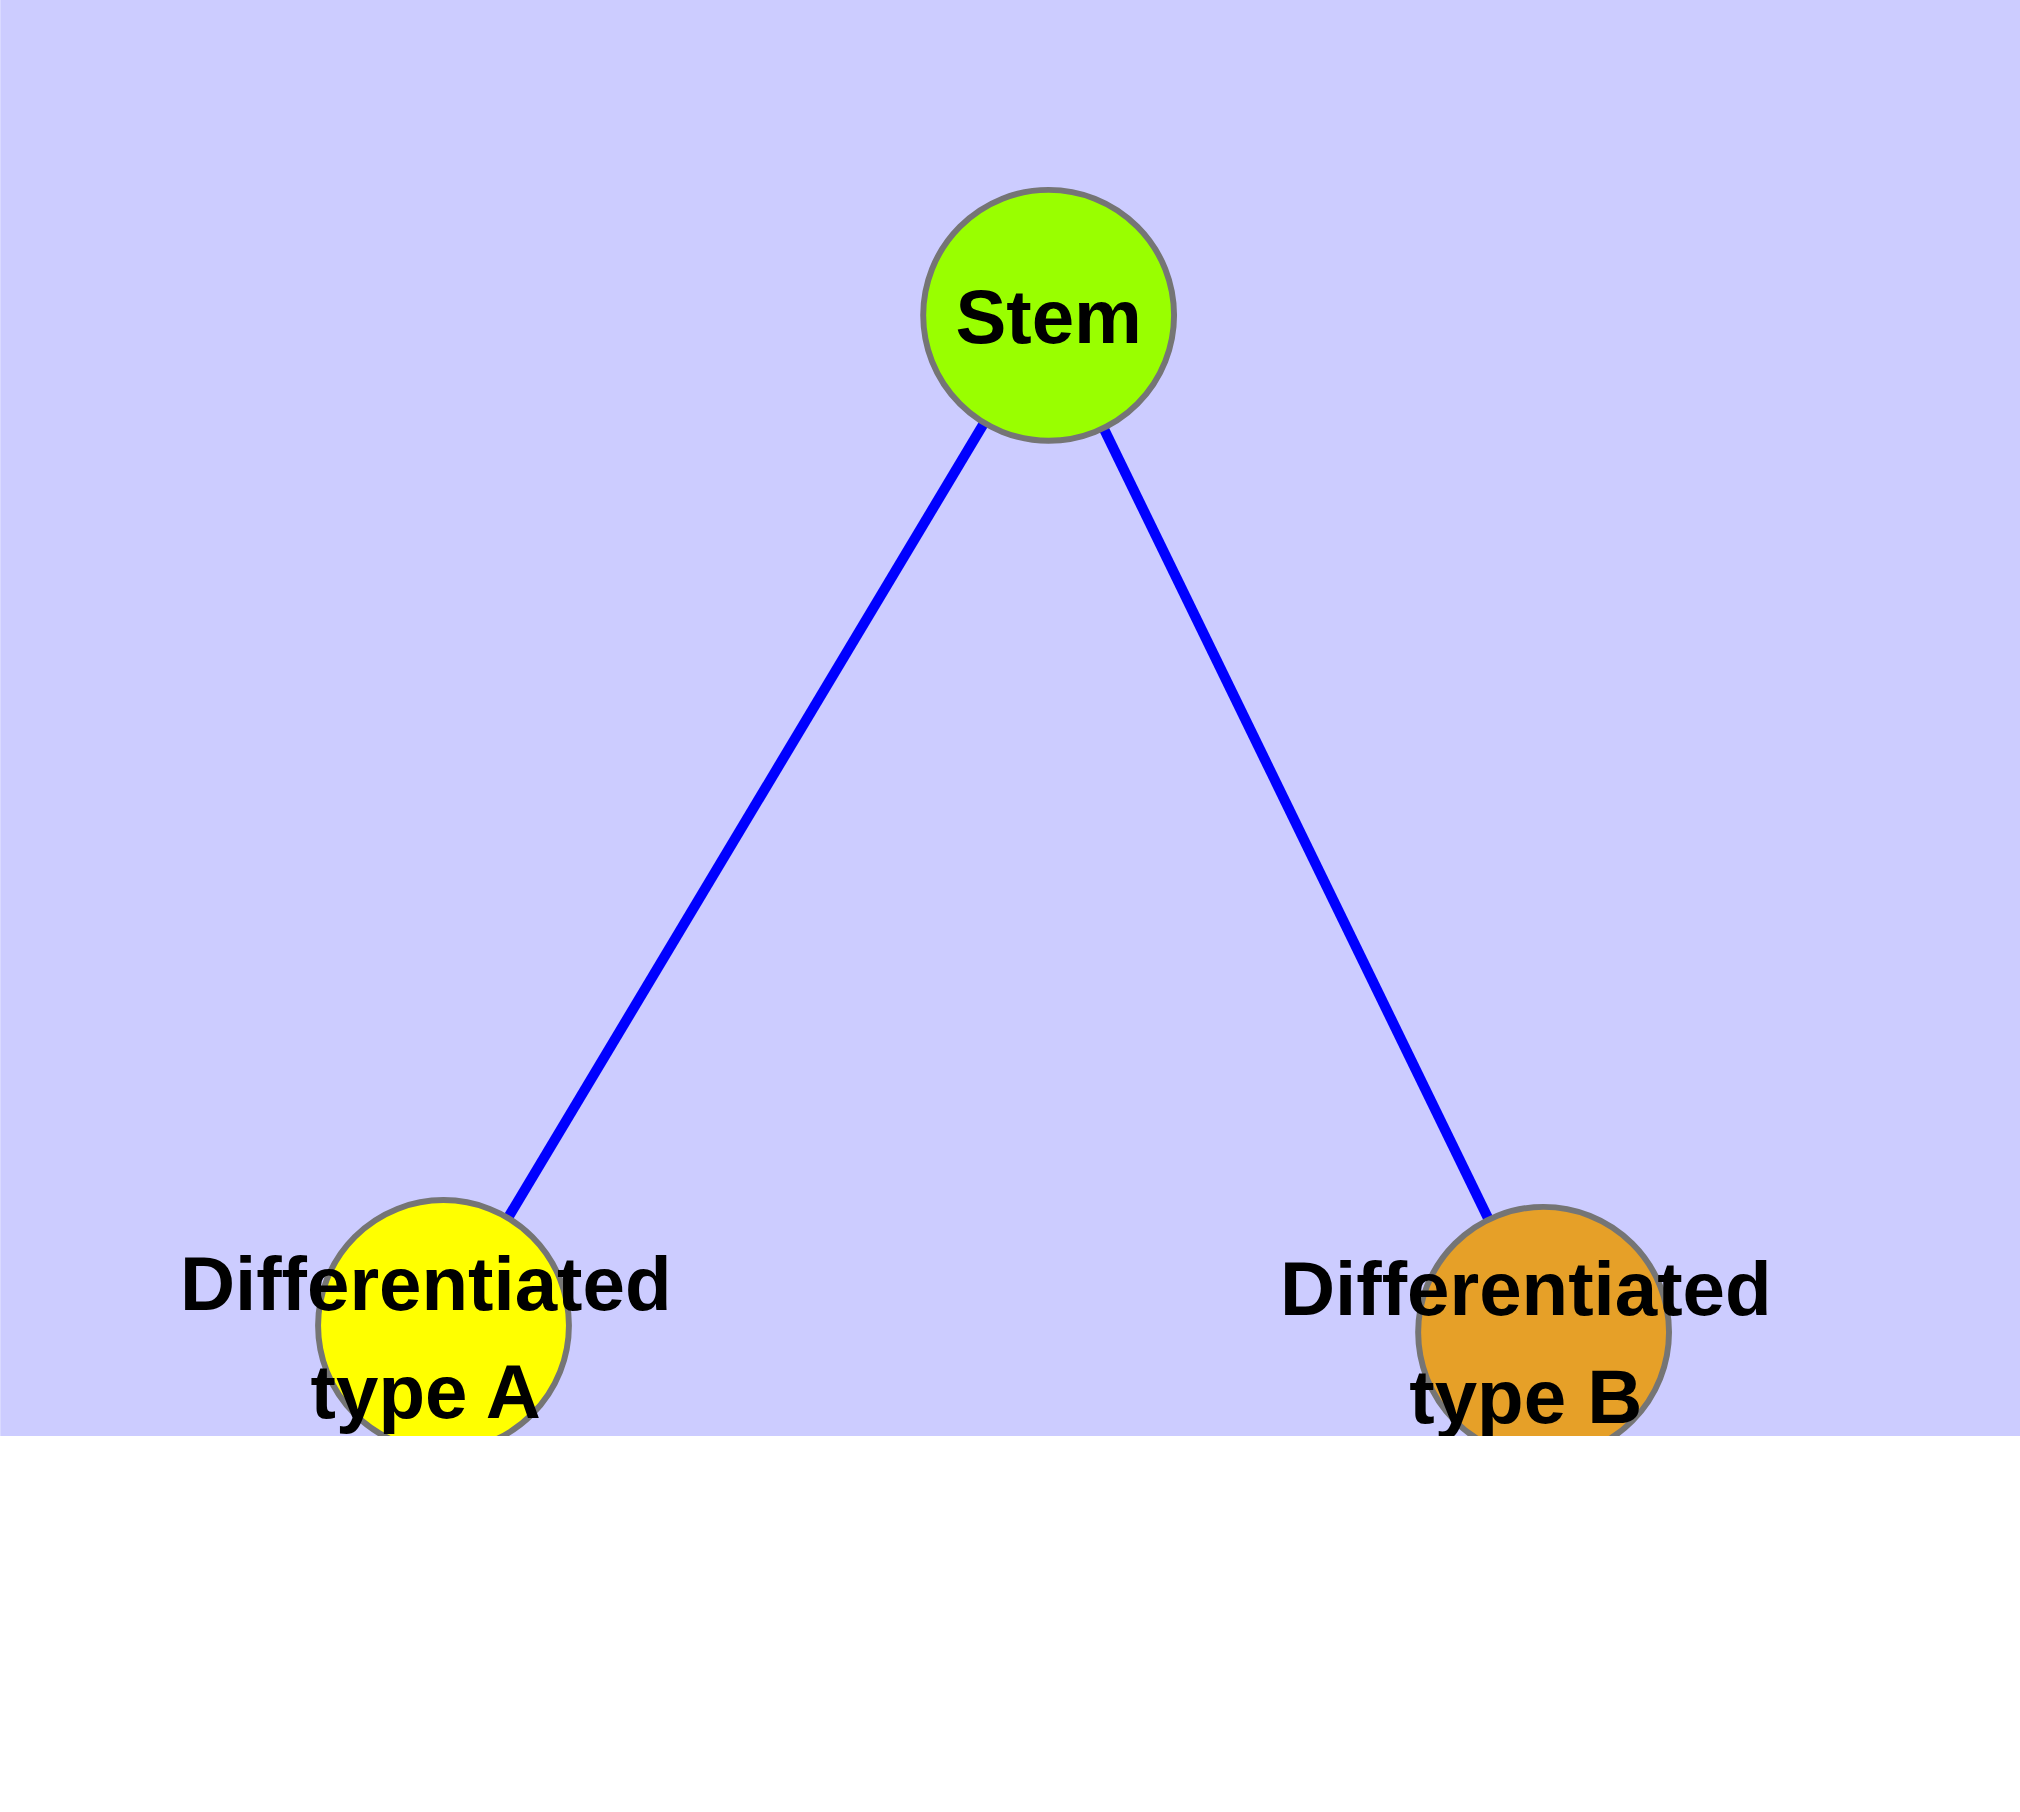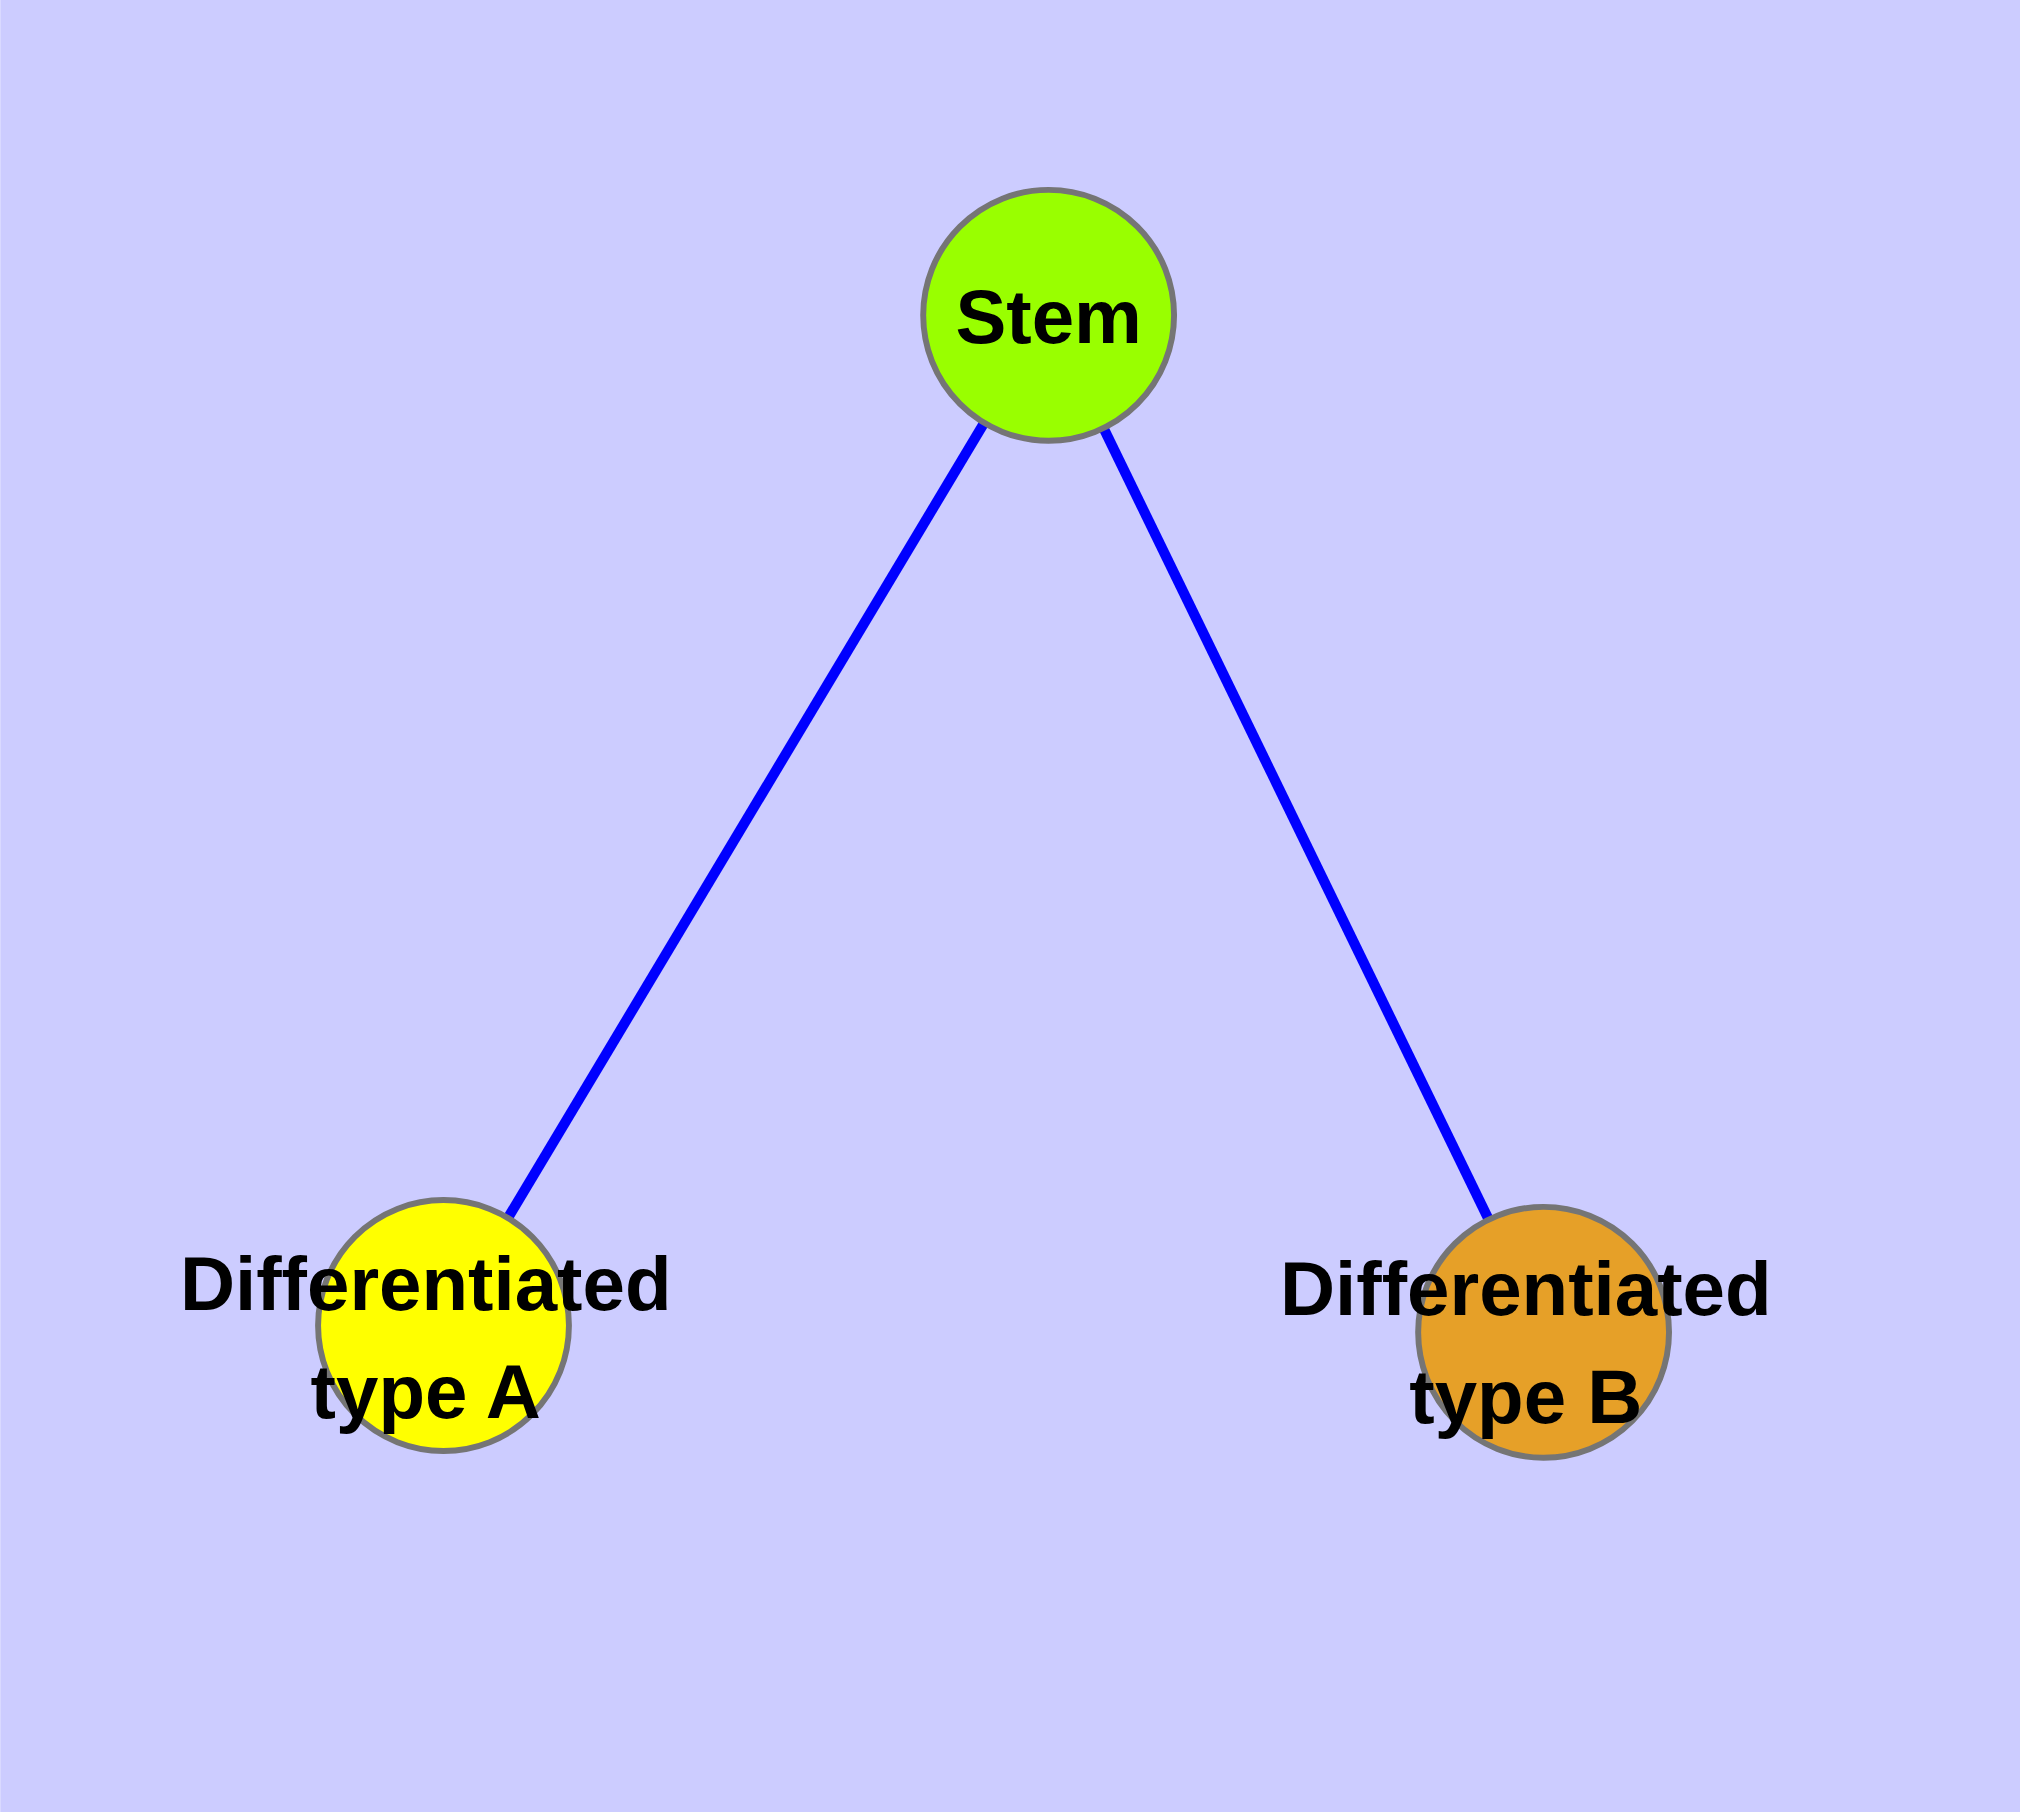--- a/index.html
+++ b/index.html
@@ -2,21 +2,21 @@
 <html style="font-size:13.6px"><head>
 <meta charset="utf-8">
 <style>
   html, body {
     margin: 0;
     padding: 0;
   }
   #stage {
     position: relative;
     width: 2021px;
-    height: 1812px;
+    height: 1436px;
     overflow: hidden;
     font-family: "Liberation Sans", sans-serif;
   }
   #stage svg {
     display: block;
     width: 2021px;
     height: 1812px;
   }
   .node-label {
     font-family: "Liberation Sans", sans-serif;

